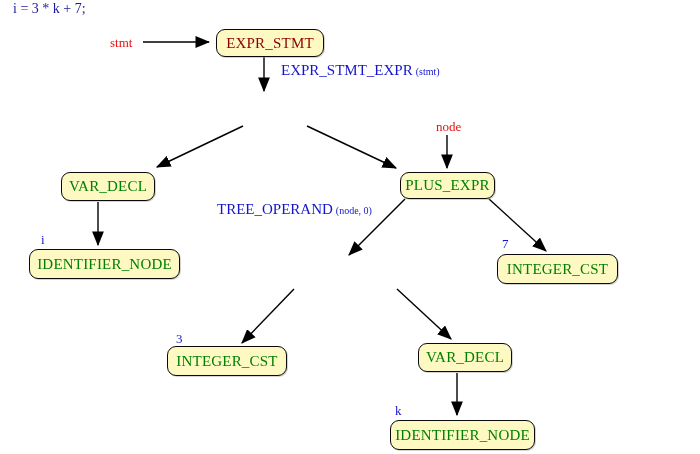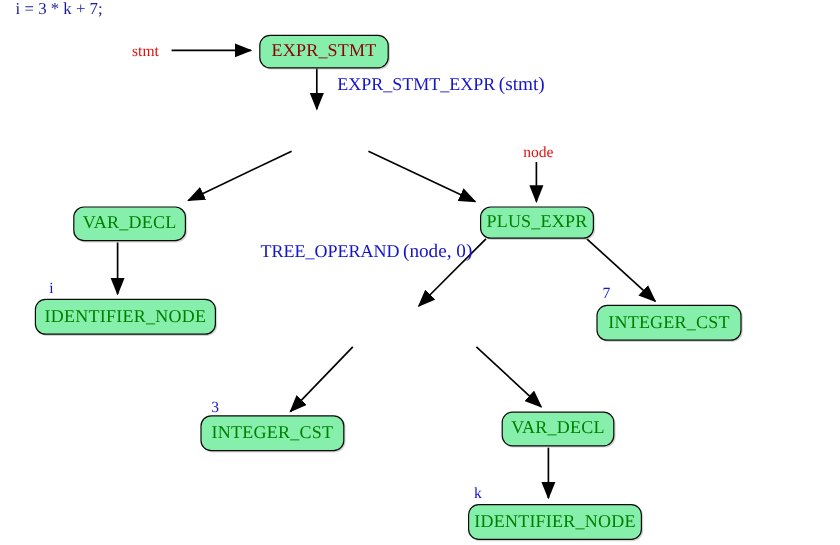--- a/index.html
+++ b/index.html
@@ -2,29 +2,29 @@
 <html style="--node-green: #008000; --root-darkred: #8b0000; --label-blue: #1414cc; --pointer-red: #e31212; --code-navy: #1a1a9c;"><head>
 <meta charset="utf-8">
 <style>
   html,body{margin:0;padding:0;background:#fff;}
   #canvas{
     position:relative;width:660px;height:454px;background:#ffffff;
     font-family:"Liberation Serif","DejaVu Serif",serif;overflow:hidden;
   }
   #edges{position:absolute;left:0;top:0;width:700px;height:454px;}
   .node{
-    position:absolute;box-sizing:border-box;background:#86efac;
+    position:absolute;box-sizing:border-box;background:#fef9c3;
     border:1.6px solid #0a0a0a;border-radius:9px;
     display:flex;align-items:center;justify-content:center;
     box-shadow:1px 1px 0 rgba(160,160,160,.45);
   }
   .nlabel{font-size:15px;color:var(--node-green);white-space:nowrap;letter-spacing:0.2px;}
   .nlabel.root{color:var(--root-darkred);}
   .elabel{position:absolute;font-size:15px;color:var(--label-blue);white-space:nowrap;}
-  .elabel .paren{font-size:16px;margin-left:3px;margin-top:28px;}
+  .elabel .paren{font-size:10px;margin-left:3px;margin-top:28px;}
   .pointer{position:absolute;font-size:13px;color:var(--pointer-red);white-space:nowrap;}
   .vlabel{position:absolute;font-size:13px;color:var(--label-blue);}
   .codeline{position:absolute;left:13px;top:1px;font-size:14px;color:var(--code-navy);white-space:nowrap;}
 </style>
 </head>
 <body>
 
 <div id="canvas">
 
   <svg id="edges" width="700" height="454" viewBox="0 0 700 454">

